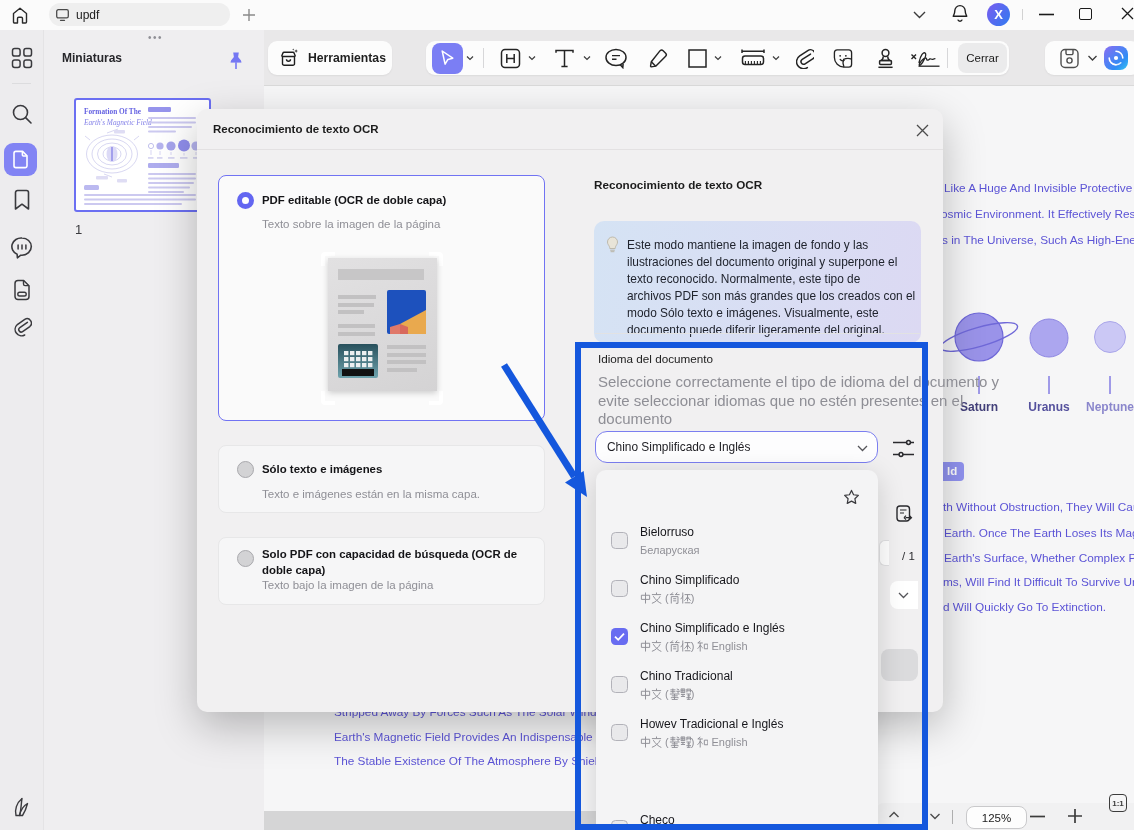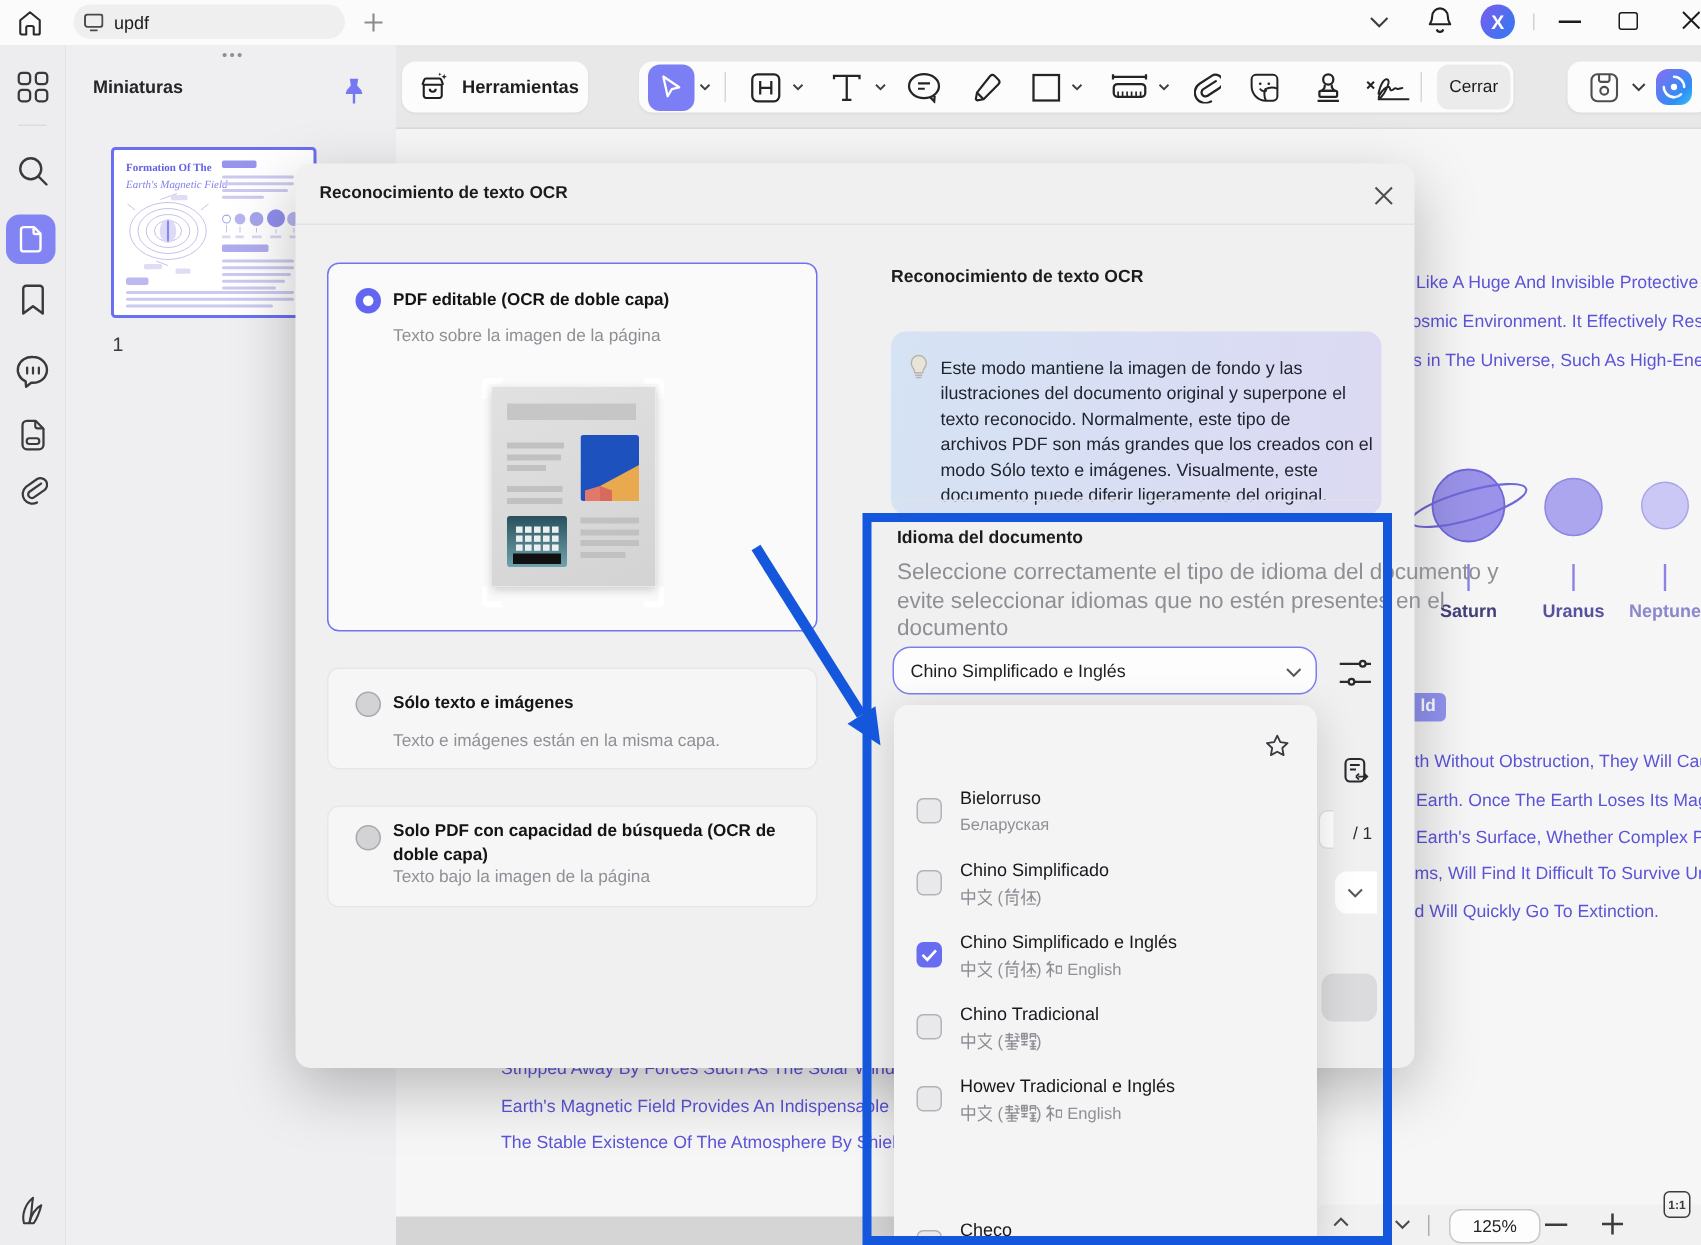--- a/index.html
+++ b/index.html
@@ -47,21 +47,21 @@
 .radio{position:absolute;left:18px;width:17px;height:17px;border-radius:50%}
 .radio.on{background:#fff;border:5px solid #6366f1}
 .radio.off{background:#d3d3d5;border:1.5px solid #a9a9ad}
 .ct{position:absolute;left:43px;font-size:11.4px;font-weight:bold;color:#141417;line-height:15.5px;white-space:nowrap}
 .cs{position:absolute;left:43px;font-size:11.5px;color:#8f8f96;white-space:nowrap}
 
 #rc-h{position:absolute;left:397px;top:69px;font-size:11.7px;font-weight:bold;color:#1c1c1c}
 #infobox{position:absolute;left:397px;top:88px;width:327px;height:122px;border-radius:10px;background:linear-gradient(100deg,#d5e3f4,#dcd9f3);margin-top:24px;}
 #infobox .txt{position:absolute;left:33px;top:16px;width:292px;font-size:11.9px;line-height:17px;white-space:nowrap;color:#20242e}
 #rc-div{position:absolute;left:398px;top:224px;width:325px;height:1px;background:#e2e2e3}
-#idioma-h{position:absolute;left:401px;top:243px;font-size:11.7px;font-weight:bold;color:#1c1c1c}
+#idioma-h{position:absolute;left:401px;top:243px;font-size:11.7px;font-weight:normal;color:#1c1c1c}
 #idioma-p{position:absolute;left:401px;top:264px;width:324px;font-size:15px;line-height:18.5px;white-space:nowrap;color:#8e8e95}
 #langsel{position:absolute;left:398px;top:322px;width:283px;height:32px;background:#fdfdfe;border:1.5px solid #7b7ef0;border-radius:12px;display:flex;align-items:center;padding-left:11px;font-size:11.9px;color:#1d1d22}
 
 #frag-inp{position:absolute;left:682px;top:431px;width:10px;height:26px;background:#fff;border:1px solid #e0e0e2;border-radius:6px 0 0 6px;border-right:none}
 #frag-n1{position:absolute;left:705px;top:441px;font-size:11.5px;color:#2a2a2e}
 #frag-sel{position:absolute;left:693px;top:472px;width:28px;height:28px;background:#fff;border-radius:8px 0 0 8px}
 #frag-btn{position:absolute;left:684px;top:540px;width:37px;height:32px;background:#dbdbdd;border-radius:8px}
 
 #dropdown{position:absolute;left:596px;top:470px;width:282px;height:360px;background:#f4f4f5;border-radius:10px 10px 0 0;box-shadow:0 6px 28px rgba(0,0,0,.16);z-index:40}
 #search{position:absolute;left:10px;top:11px;width:226px;height:29px;border:1px solid #e4e4e7;border-radius:13px;background:#fdfdfd;display:flex;align-items:center;padding-left:11px;font-size:11.8px;color:#9a9aa1}

